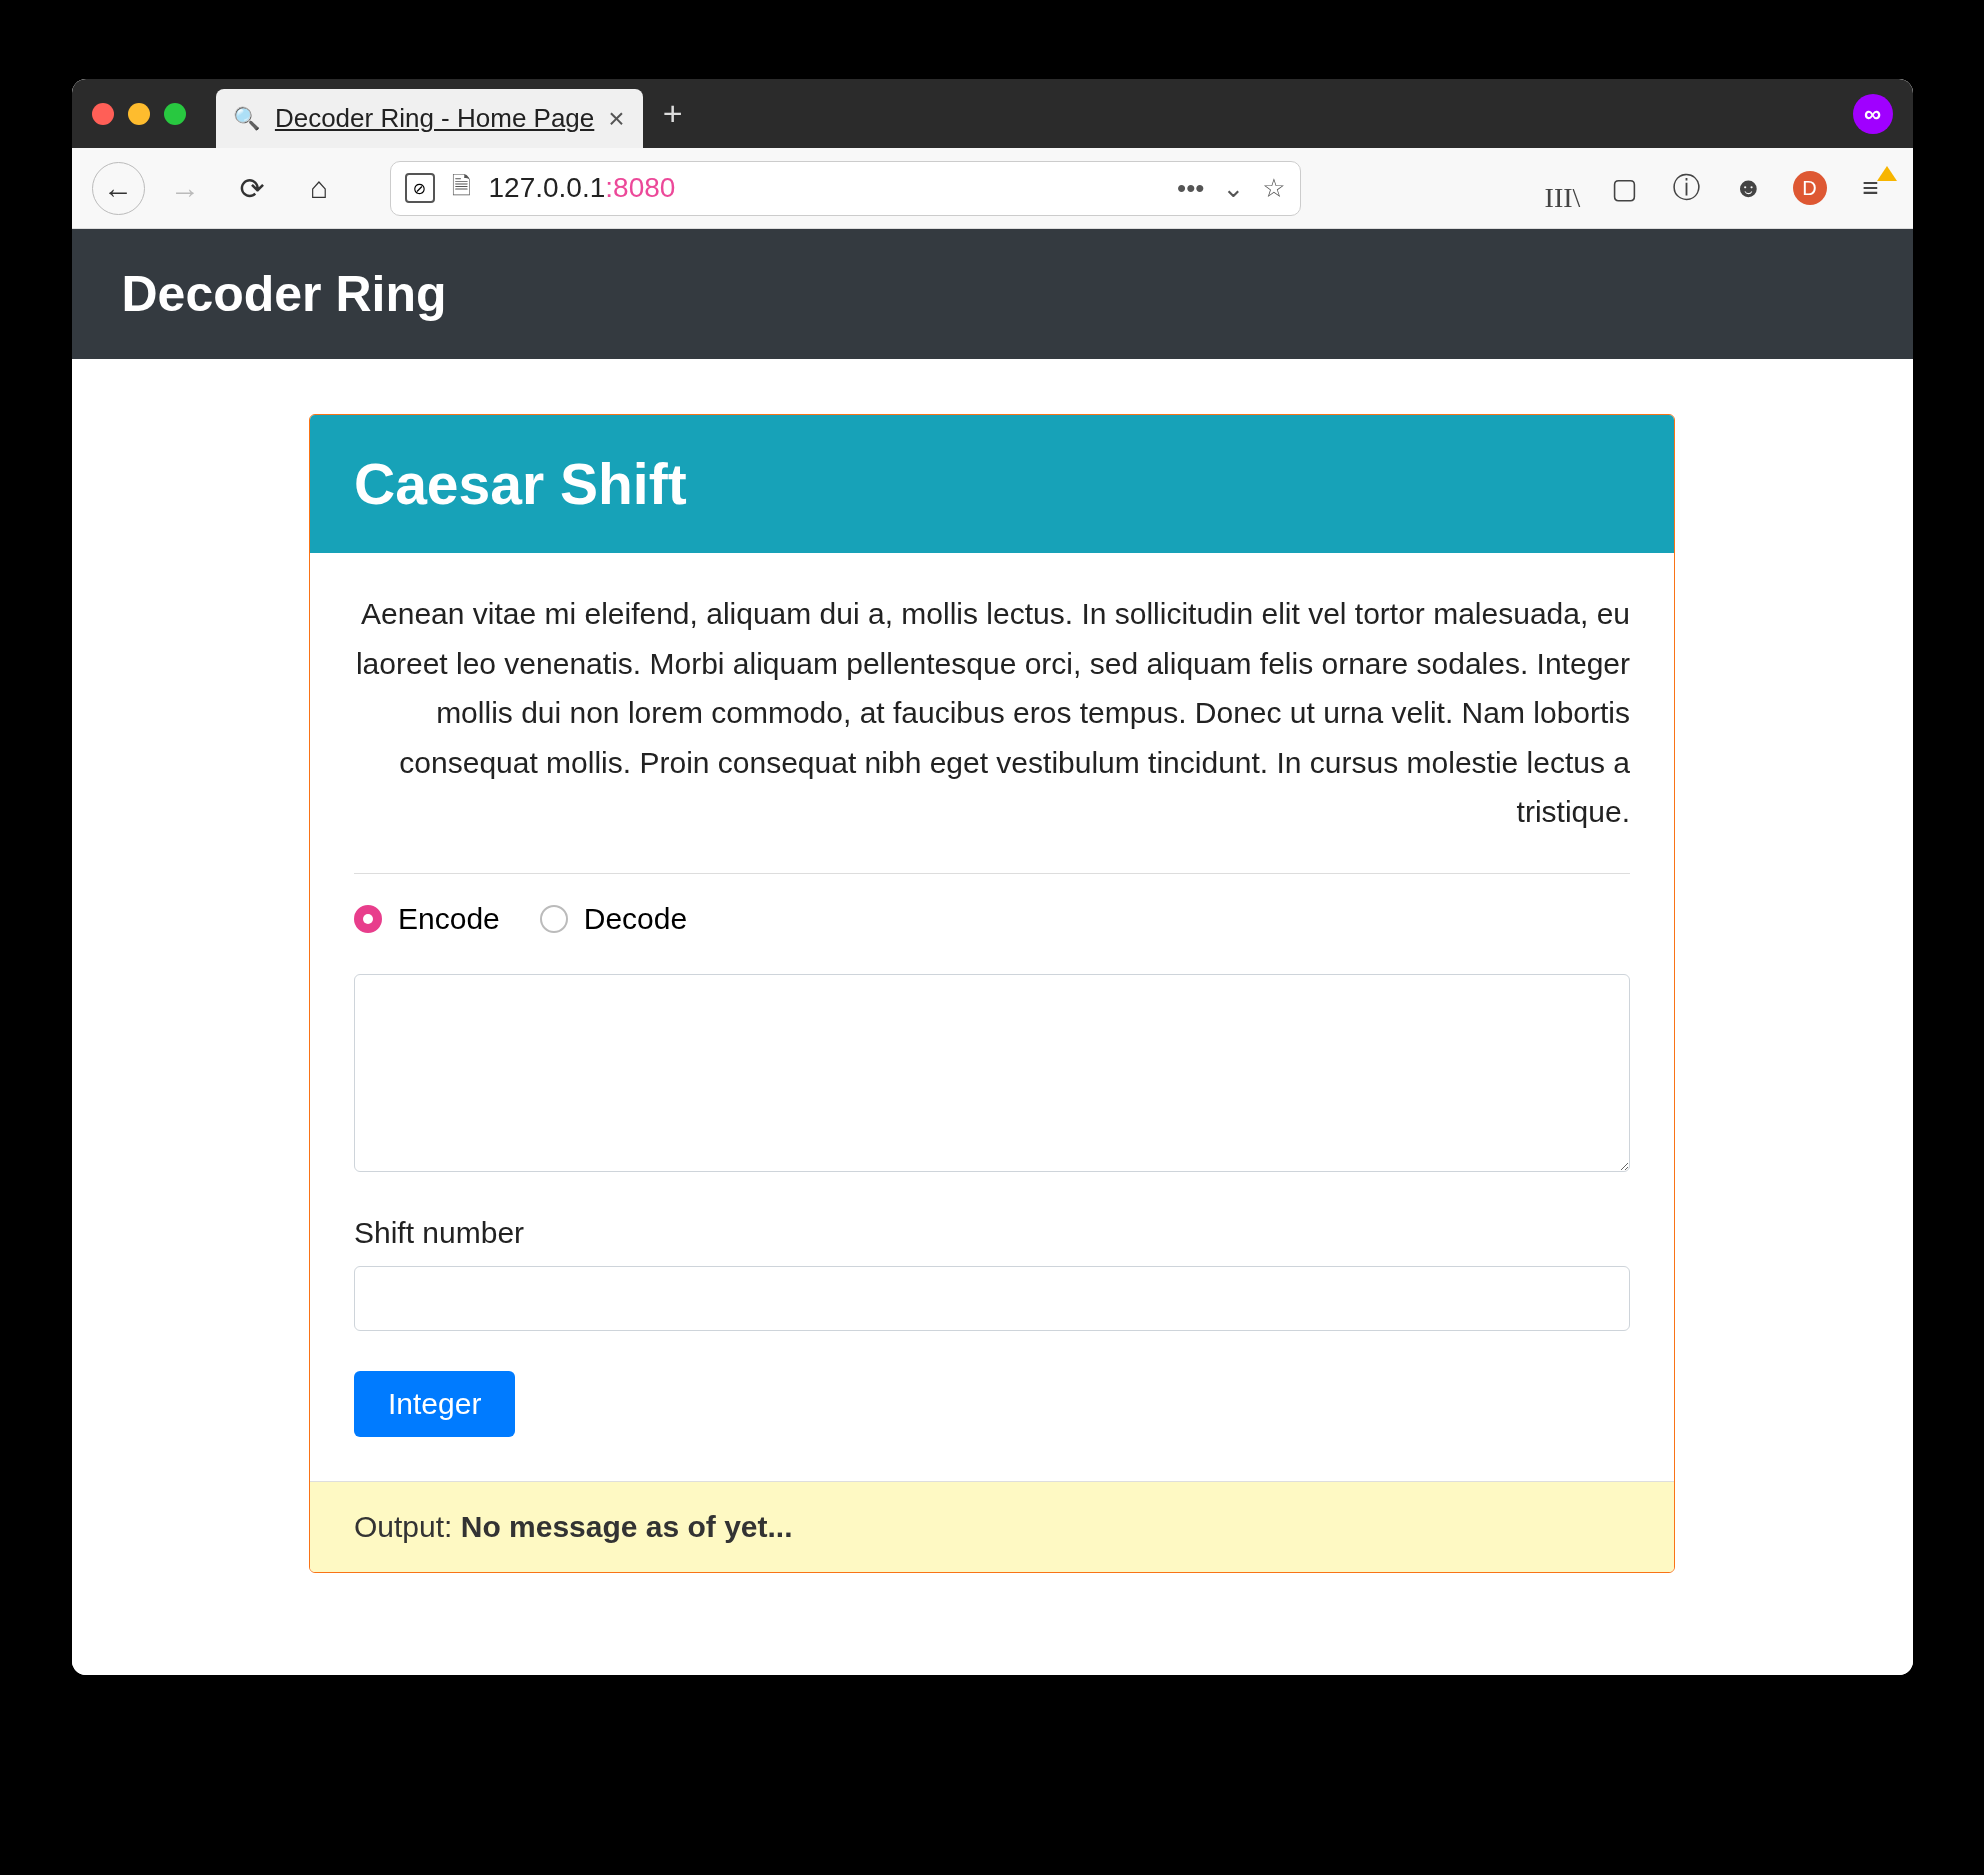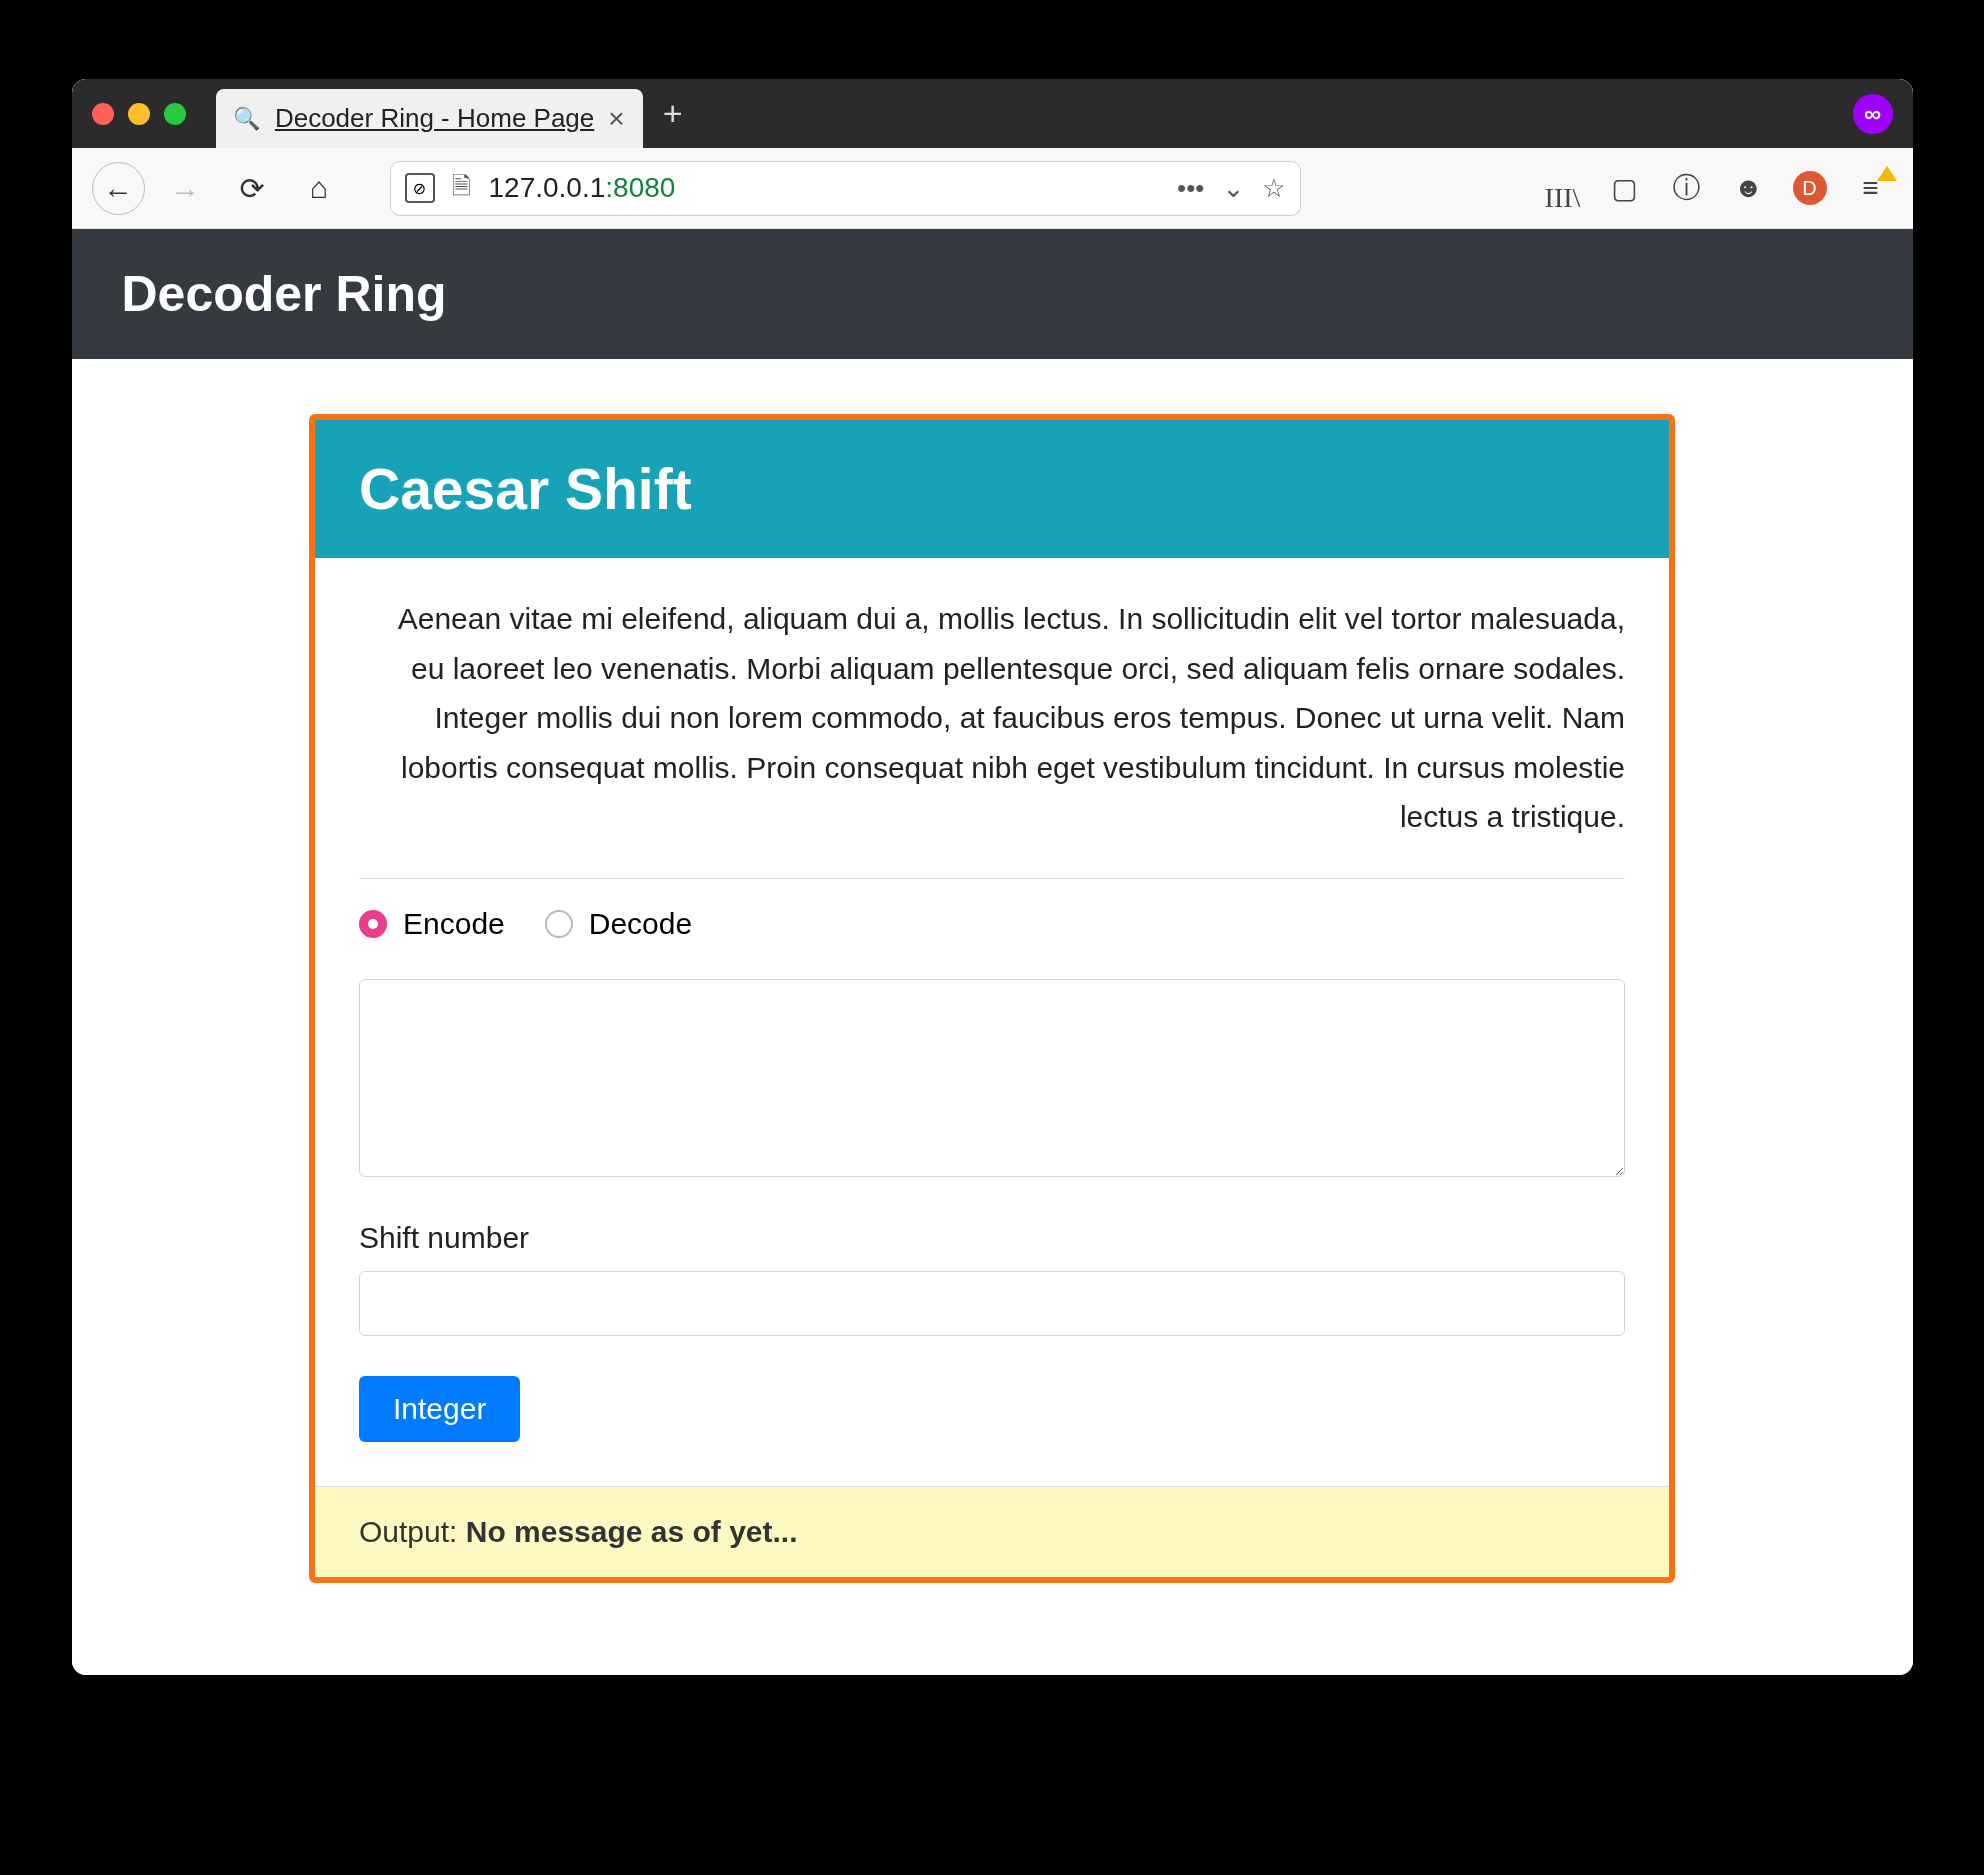--- a/index.html
+++ b/index.html
@@ -89,21 +89,21 @@
       padding: 0 14px;
       gap: 12px;
       margin-left: 30px;
     }
     .url-icon { font-size: 24px; color: #555; width: 30px; text-align:center; }
     .url-shield {
       width: 30px; height: 30px; border: 2px solid #555; border-radius: 4px;
       display:flex; align-items:center; justify-content:center; font-size:16px;
     }
     .url-text { font-size: 28px; color: #222; flex:1; }
-    .url-text .port { color: #15803d; }
+    .url-text .port { color: #ec4899; }
     .url-right { display:flex; align-items:center; gap:18px; color:#555; }
     .url-right span { font-size: 26px; }
     .toolbar-icons { display:flex; align-items:center; gap:26px; margin-left:auto; padding-right:4px; }
     .toolbar-icons .ti { font-size: 28px; color:#444; width:36px; text-align:center; }
     .ti.ddg { width:34px; height:34px; border-radius:50%; background:#de5833; display:inline-flex; align-items:center; justify-content:center; color:#fff; font-size:20px; }
     .ti.menu { position:relative; }
     .ti.menu::after {
       content:""; position:absolute; top:-6px; right:-8px;
       border-left:10px solid transparent; border-right:10px solid transparent;
       border-bottom:15px solid #f7b500;
@@ -119,21 +119,21 @@
     .viewport::-webkit-scrollbar-track { background: #f0f0f0; }
     .viewport::-webkit-scrollbar-thumb { background: #b8b8b8; border-radius: 12px; border: 4px solid #f0f0f0; }
     
     .navbar {
       background: #343a40;
       color: #fff;
       padding: 36px 50px;
     }
     .navbar-brand { font-size: 50px; font-weight: 700; }
     .container { max-width: 1406px; margin: 55px auto 0; padding: 0 20px 40px; }
-    .card { border: 6px solid #f97316; border-radius: 6px; overflow: hidden; }
+    .card { border: 1px solid #f97316; border-radius: 6px; overflow: hidden; }
     .card-header {
       background: #17a2b8;
       color: #fff;
       padding: 36px 44px;
     }
     .card-header h2 { font-size: 57px; font-weight: 700; }
     .card-body { padding: 36px 44px 44px; }
     .desc { font-size: 30px; color: #222; line-height: 1.65; text-align: right; }
     hr { border: none; border-top: 1px solid #ddd; margin: 36px 0 28px; }
     .radio-row { display:flex; gap: 40px; align-items:center; margin-bottom: 38px; }

